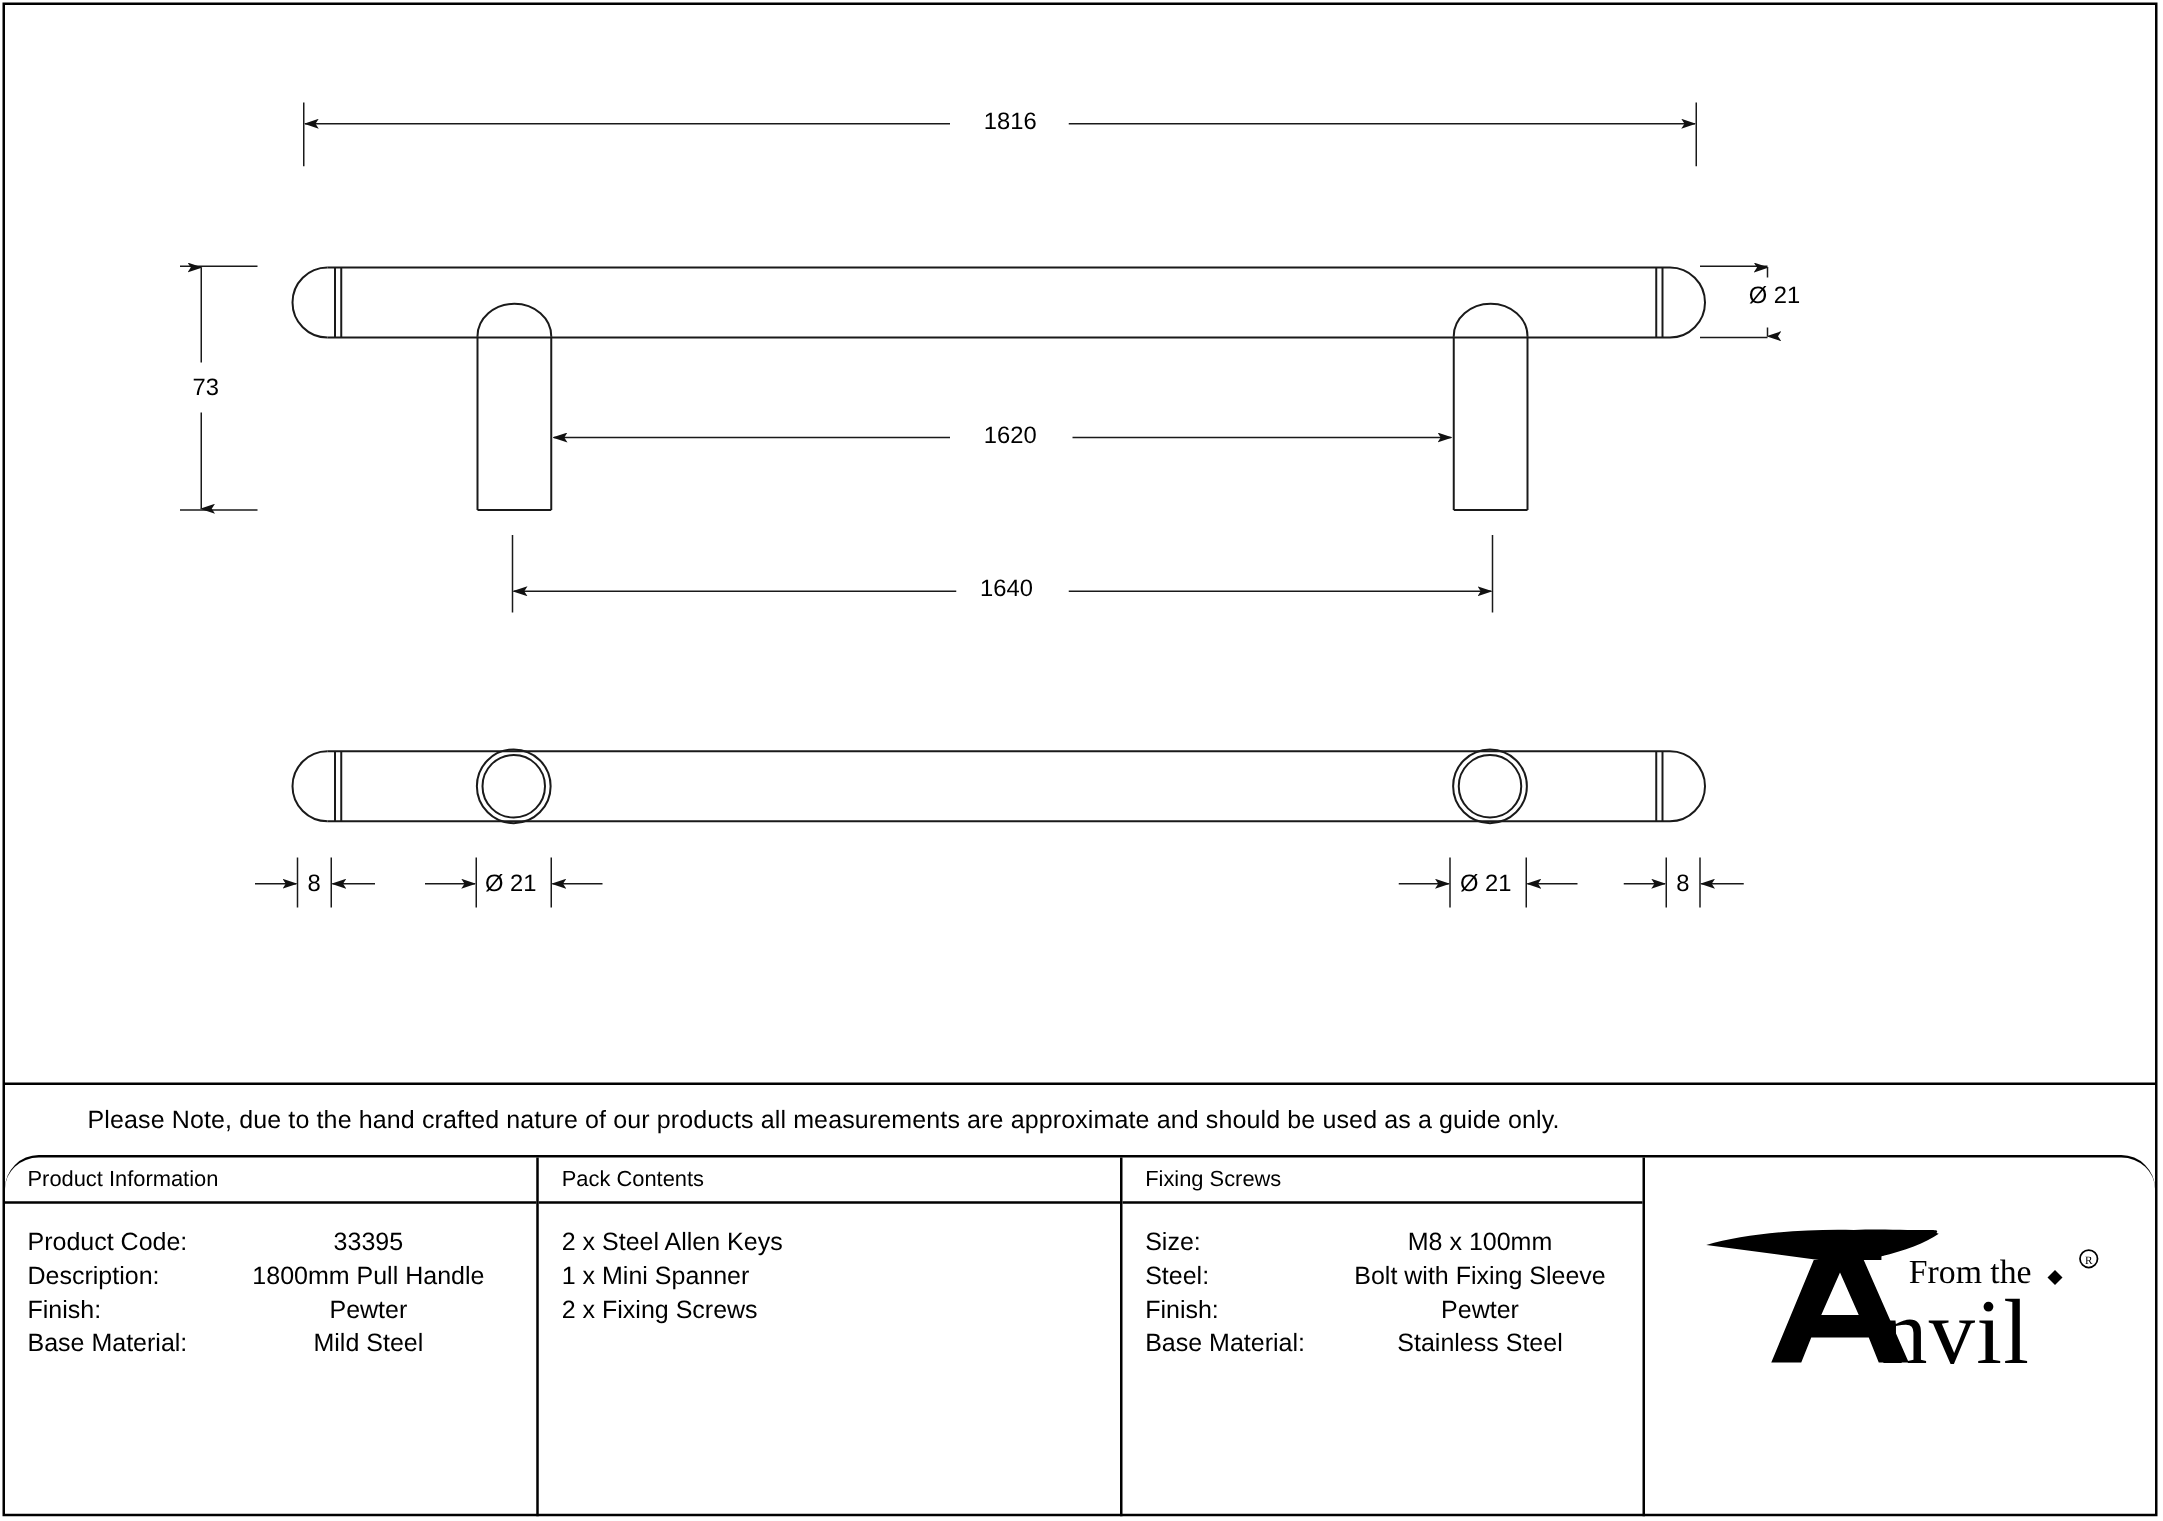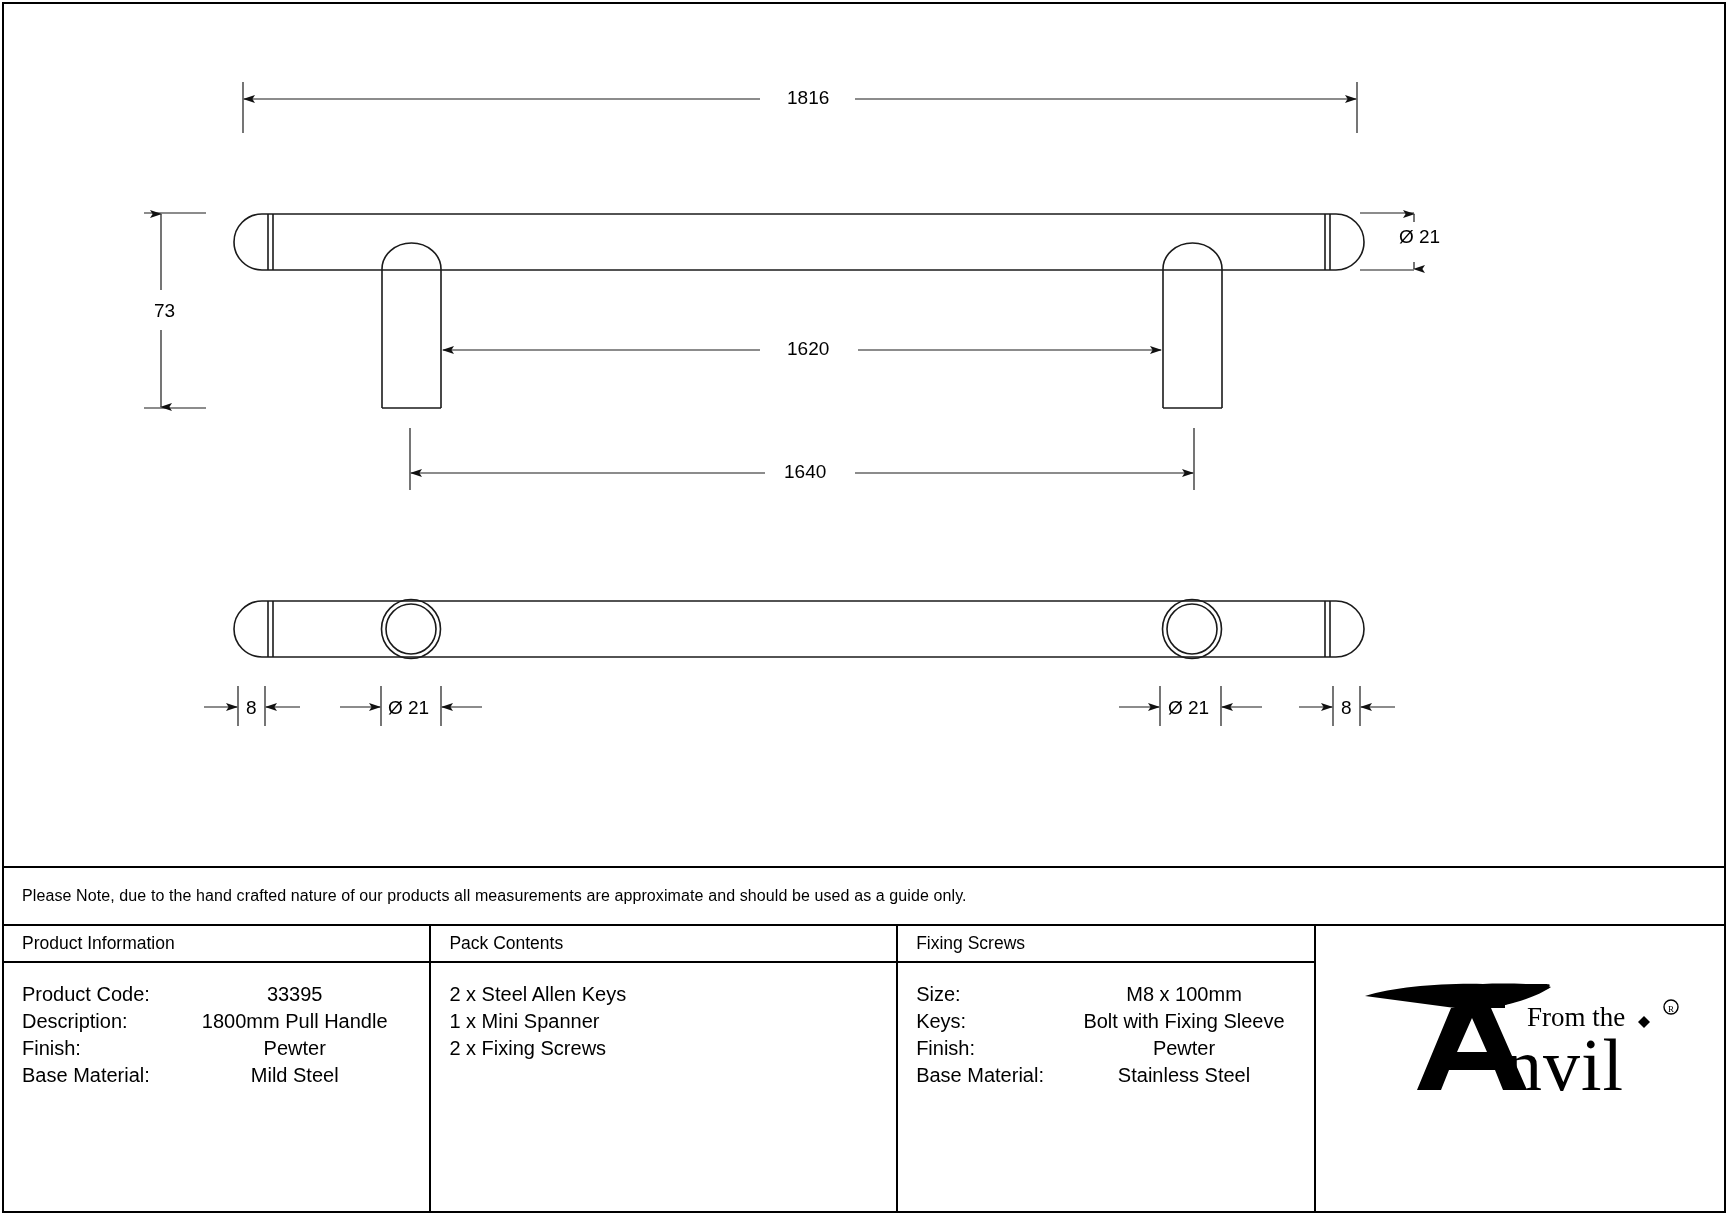--- a/index.html
+++ b/index.html
@@ -36,30 +36,32 @@
   .note-row{
     position:absolute;
     left:4px; top:866px;
     width:1720px; height:58px;
     border-top:2px solid #000;
     box-sizing:border-box;
     display:flex; align-items:center;
   }
   .note-text{
     padding-left:18px;
-    font-size:16px;
+    font-size:20px;
     letter-spacing:.1px;
+    margin-left:48px;
   }
   .tbl{
     position:absolute;
     left:4px; top:924px;
     width:1720px; height:289px;
     box-sizing:border-box;
     display:flex;
     border-top:2px solid #000;
+    border-radius:27px;
   }
   .col{
     box-sizing:border-box;
     position:relative;
     border-right:2px solid #000;
     height:100%;
   }
   .col.c1{width:445px;}
   .col.c2{width:486px;}
   .col.c3{width:435px;}
@@ -276,21 +278,21 @@
     </div>
 
     <div class="col c3">
       <div class="col-head">Fixing Screws</div>
       <div class="col-body">
         <div class="kv">
           <span class="k">Size:</span>
           <span class="v">M8 x 100mm</span>
         </div>
         <div class="kv">
-          <span class="k">Keys:</span>
+          <span class="k">Steel:</span>
           <span class="v">Bolt with Fixing Sleeve</span>
         </div>
         <div class="kv">
           <span class="k">Finish:</span>
           <span class="v">Pewter</span>
         </div>
         <div class="kv">
           <span class="k">Base Material:</span>
           <span class="v">Stainless Steel</span>
         </div>

